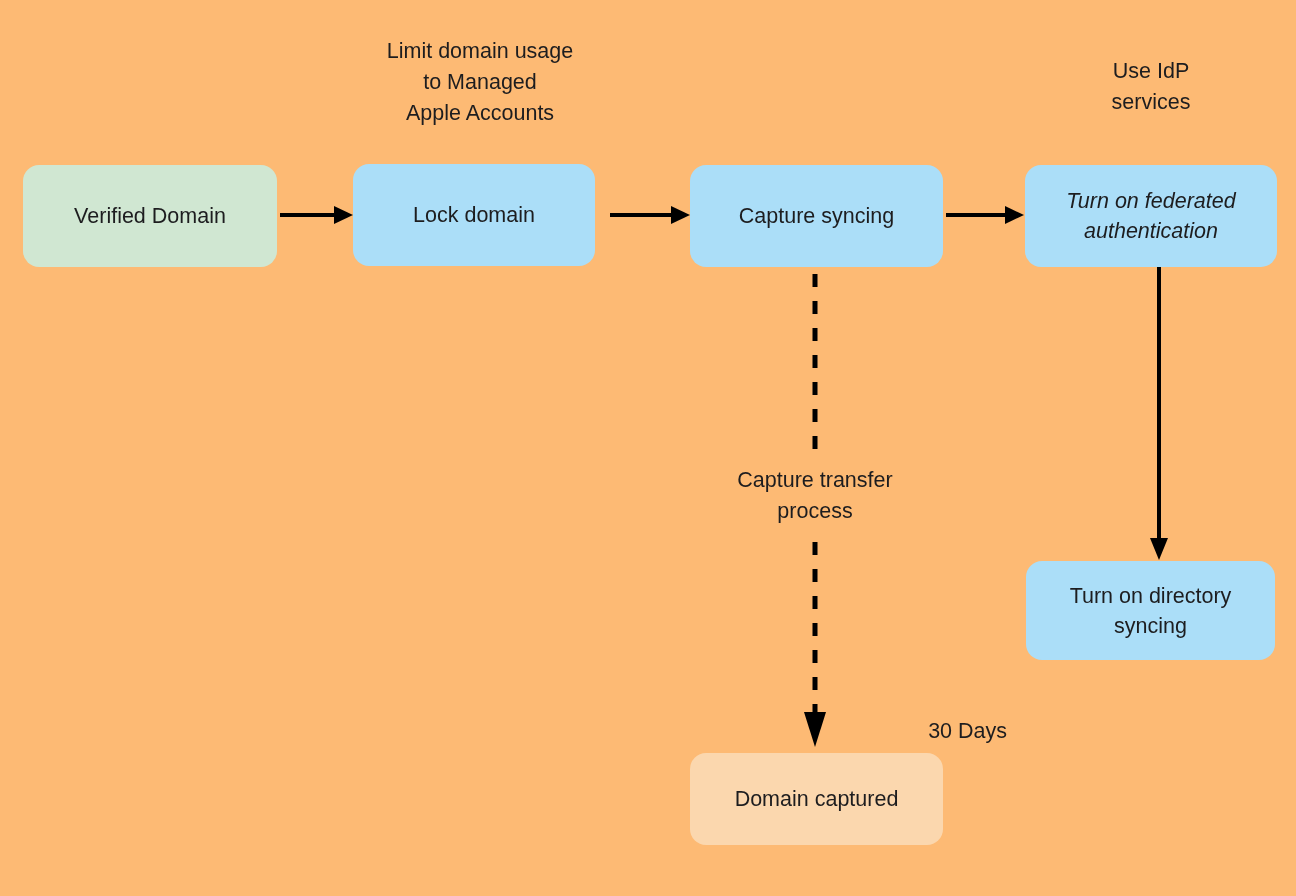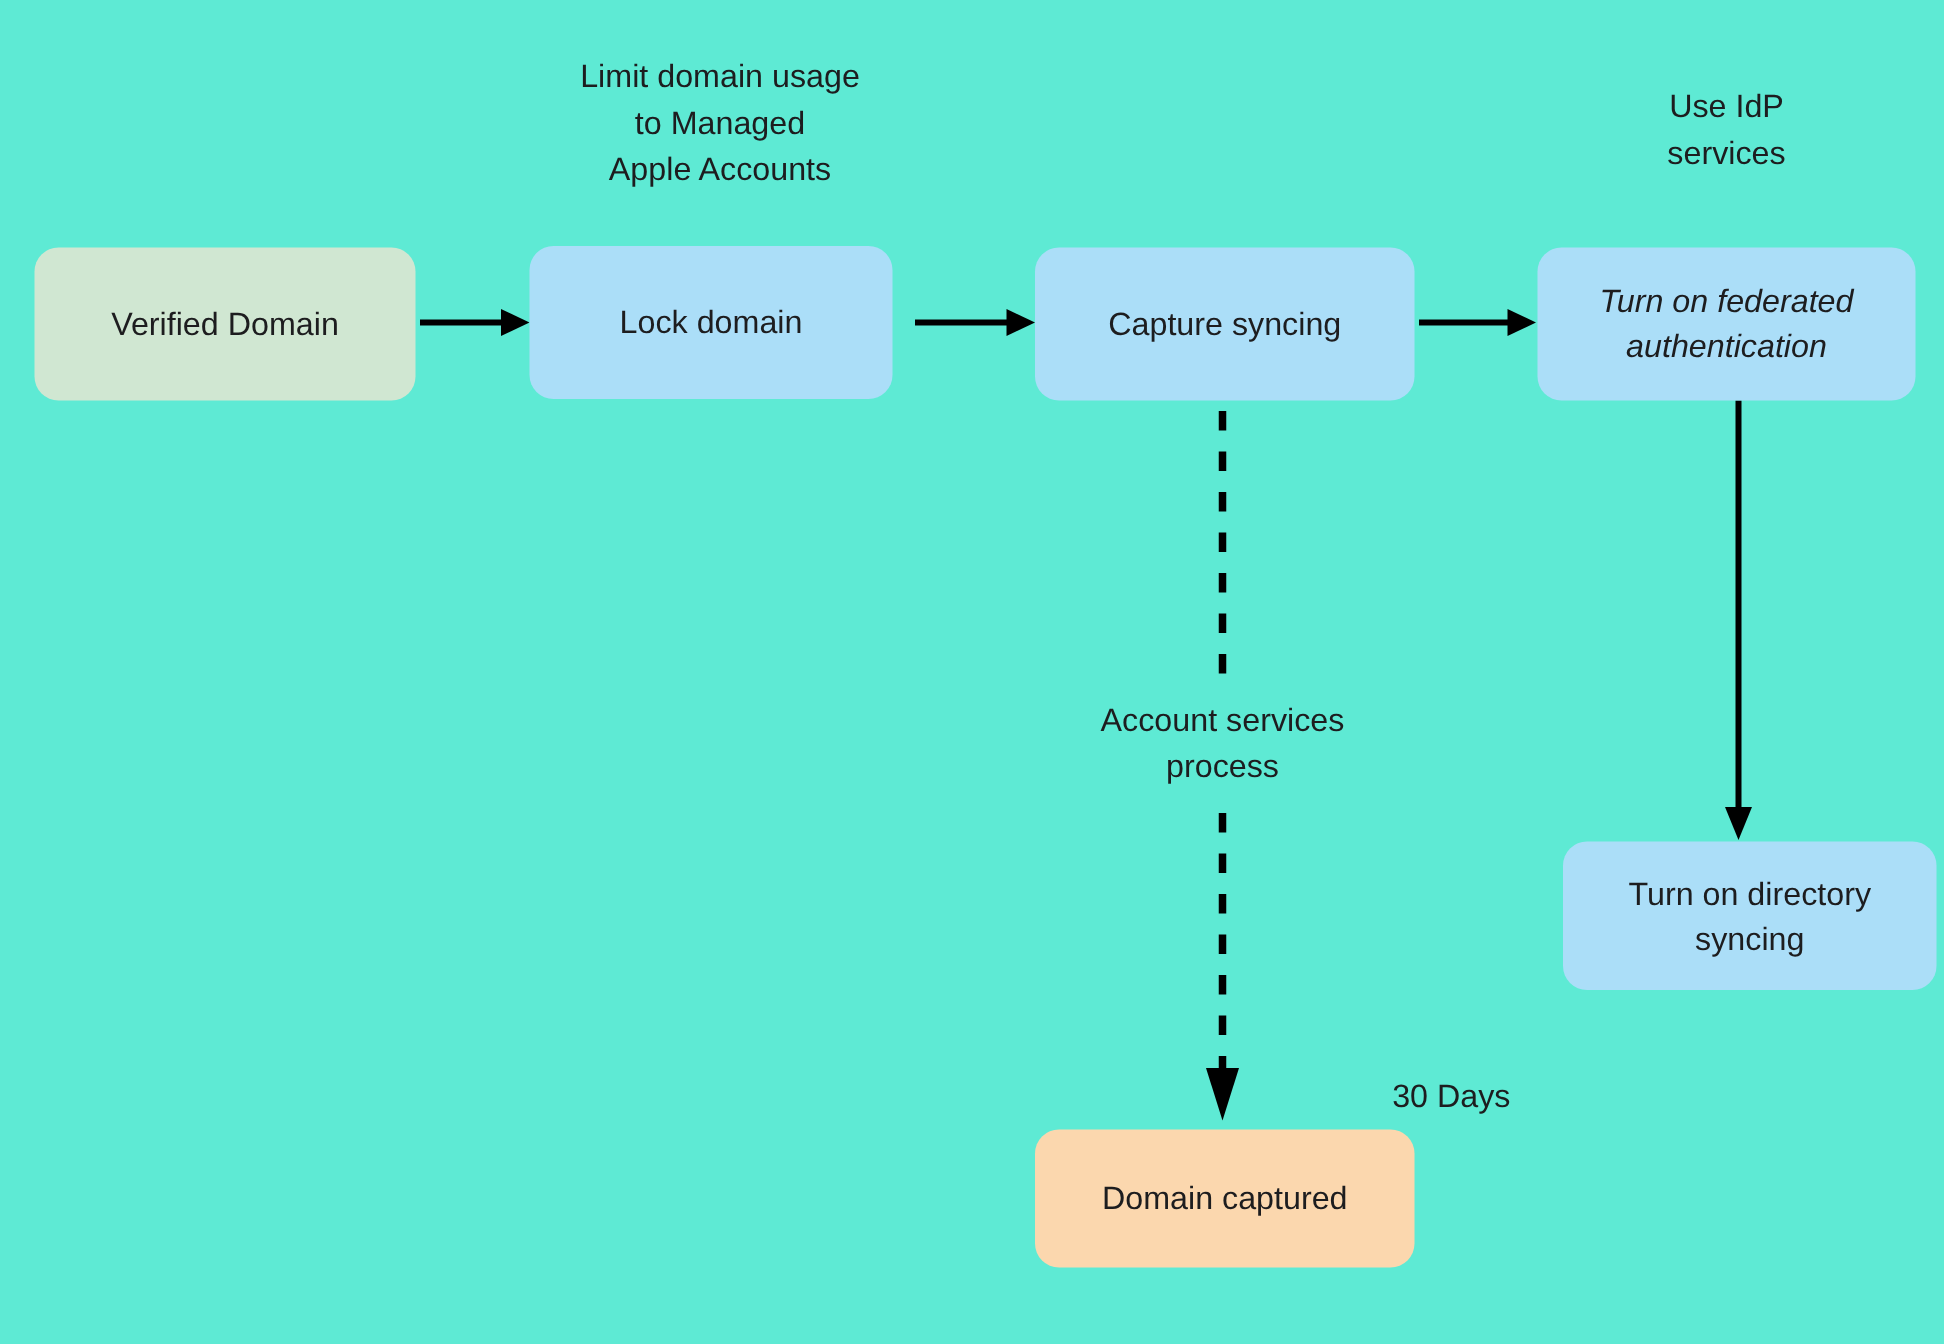--- a/index.html
+++ b/index.html
@@ -2,21 +2,21 @@
 <html><head>
 <meta charset="utf-8">
 <style>
   * { margin: 0; padding: 0; box-sizing: border-box; }
   html, body { background: #ffffff; }
   body { font-family: "Liberation Sans", "DejaVu Sans", sans-serif; }
   .canvas {
     position: relative;
     width: 1296px;
     height: 896px;
-    background: #5eead4;
+    background: #fdba74;
     color: #1d1d1f;
     overflow: hidden;
   }
   .node {
     position: absolute;
     border-radius: 16px;
     display: flex;
     align-items: center;
     justify-content: center;
     text-align: center;
@@ -26,21 +26,21 @@
     color: #1d1d1f;
   }
   .node-green  { background: #d0e7d2; text-align: right; }
   .node-blue   { background: #abdef8; }
   .node-orange { background: #fbd7ae; }
 
   #n-verified  { left: 23px;   top: 165px; width: 254px; height: 102px; }
   #n-lock      { left: 353px;  top: 164px; width: 242px; height: 102px; }
   #n-capture   { left: 690px;  top: 165px; width: 253px; height: 102px; }
   #n-federated { left: 1025px; top: 165px; width: 252px; height: 102px; font-style: italic; }
-  #n-directory { left: 1026px; top: 561px; width: 249px; height: 99px; margin-left: 16px; }
+  #n-directory { left: 1026px; top: 561px; width: 249px; height: 99px; }
   #n-captured  { left: 690px;  top: 753px; width: 253px; height: 92px; border-radius: 16px; }
 
   .note {
     position: absolute;
     text-align: center;
     font-size: 21.5px;
     line-height: 31px;
     white-space: pre-line;
     color: #1d1d1f;
   }
@@ -87,21 +87,21 @@
       <line class="arrow-dashed" x1="815" y1="542" x2="815" y2="713"></line>
       <polygon class="arrow-head" points="804,712 826,712 815,747"></polygon>
     </g>
   </svg>
 
   <div class="note" id="note-lock">Limit domain usage
 to Managed
 Apple Accounts</div>
   <div class="note" id="note-idp">Use IdP
 services</div>
-  <div class="note" id="note-transfer">Account services
+  <div class="note" id="note-transfer">Capture transfer
 process</div>
   <div class="note" id="note-days">30 Days</div>
 
   <div class="node node-green" id="n-verified">Verified Domain</div>
   <div class="node node-blue" id="n-lock">Lock domain</div>
   <div class="node node-blue" id="n-capture">Capture syncing</div>
   <div class="node node-blue" id="n-federated">Turn on federated
 authentication</div>
   <div class="node node-blue" id="n-directory">Turn on directory
 syncing</div>

